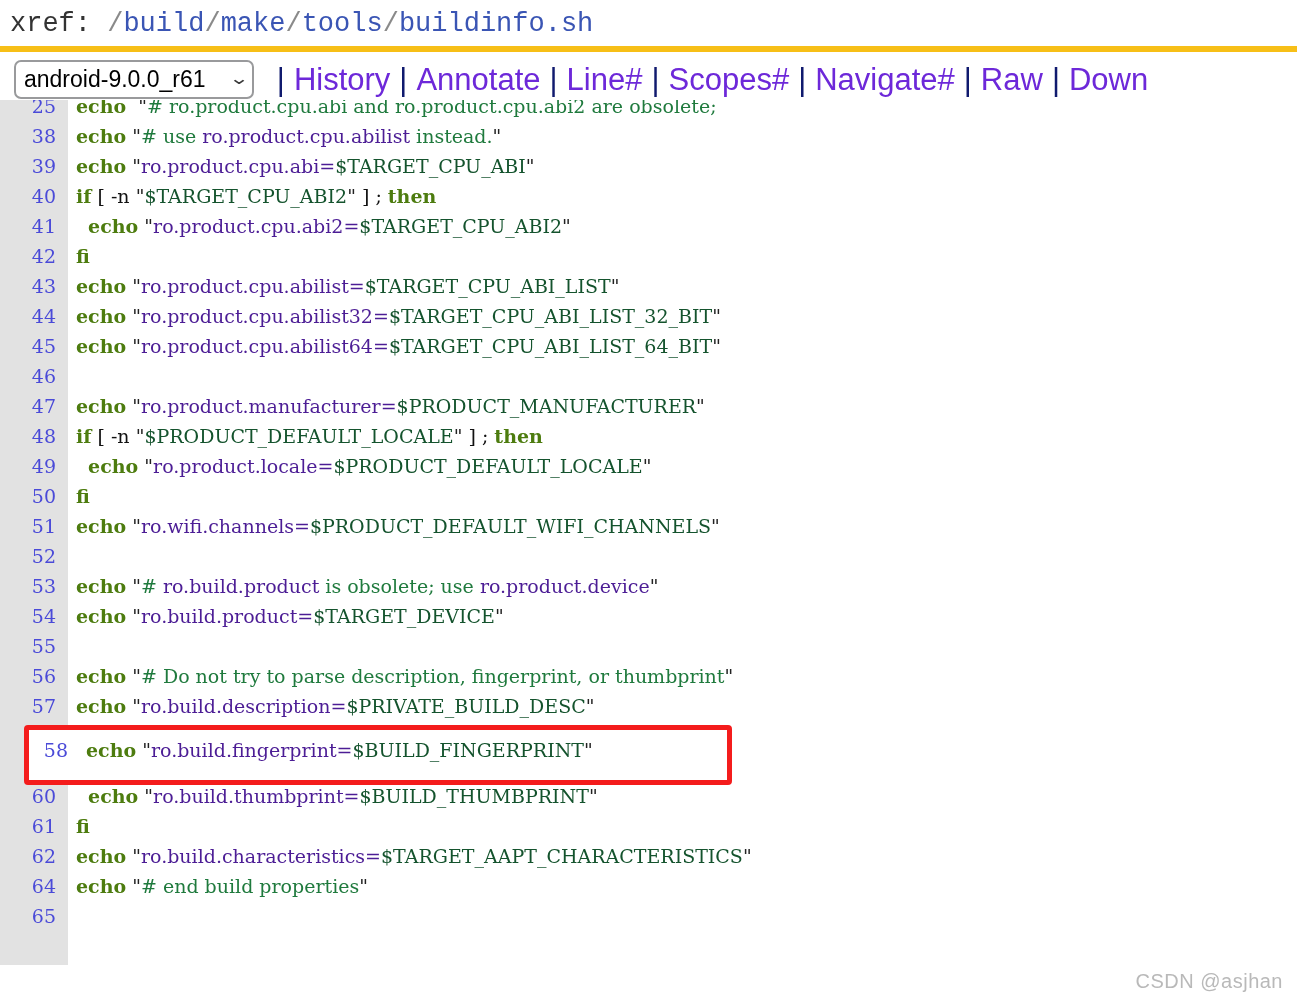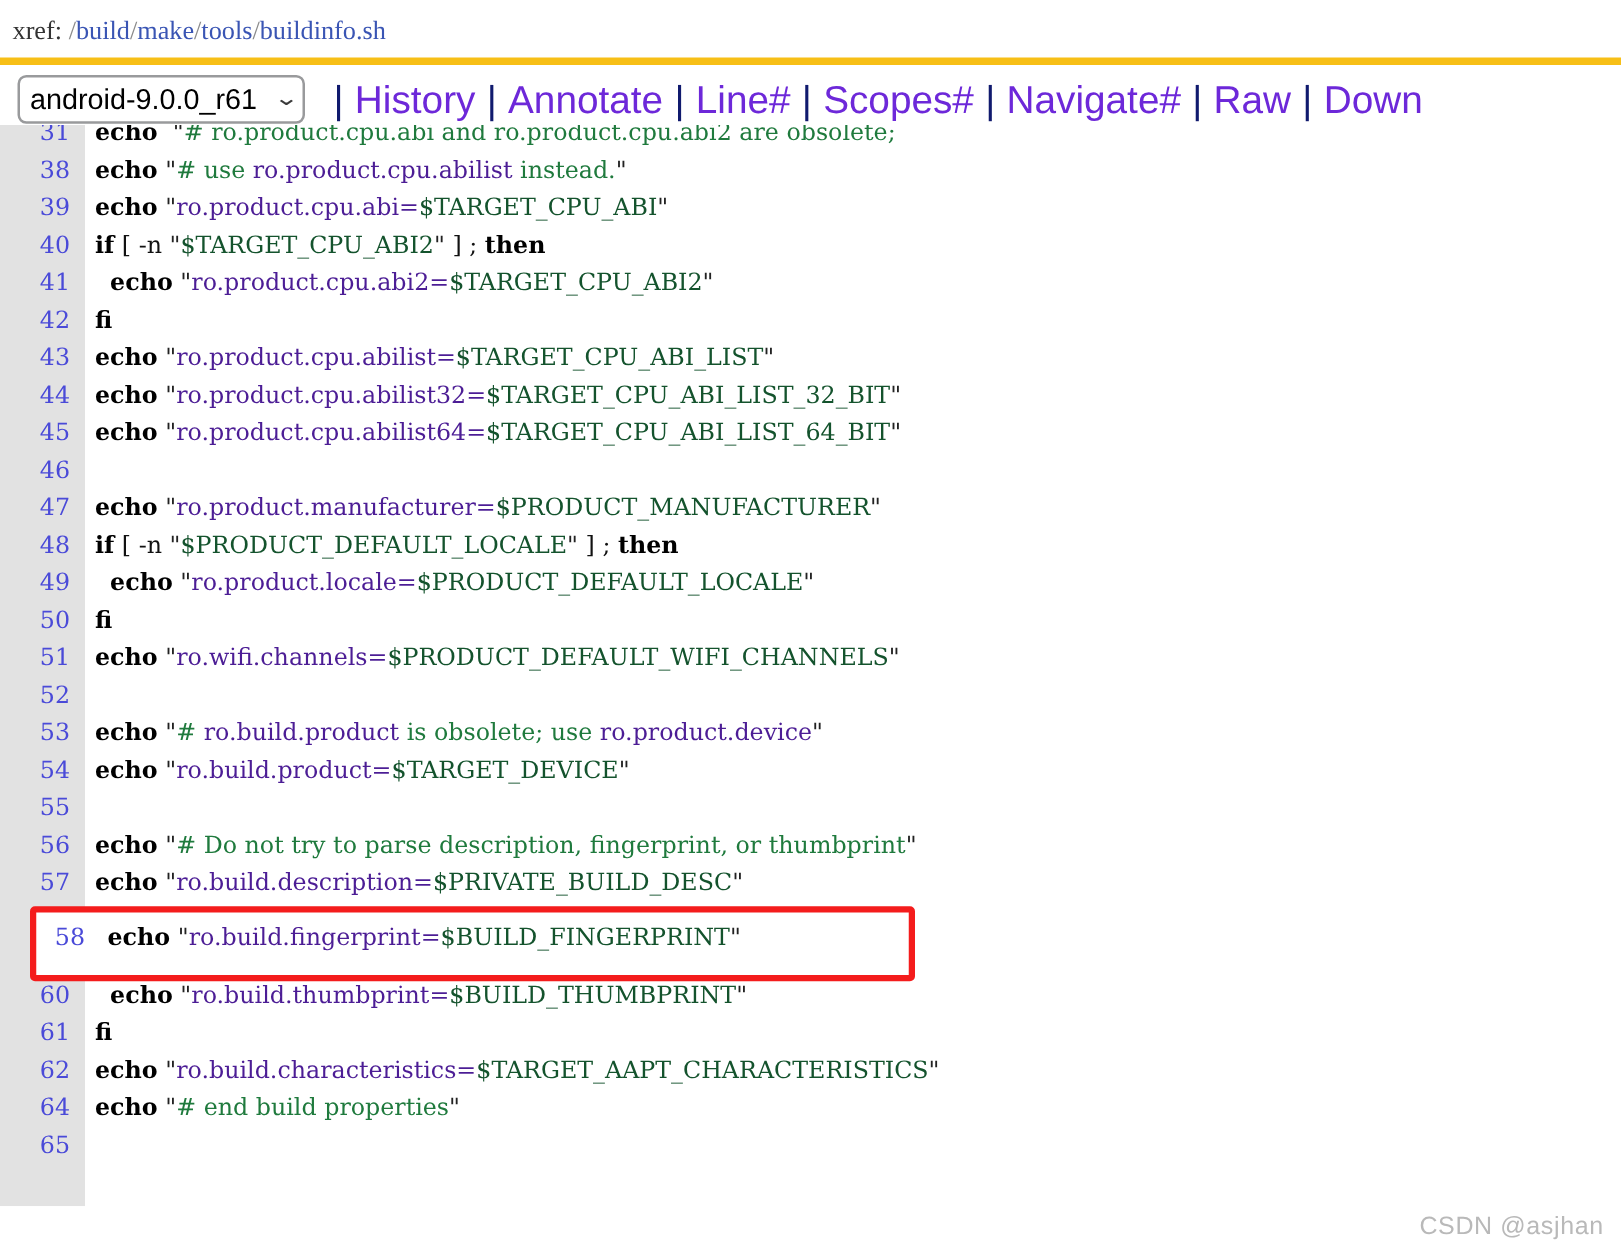--- a/index.html
+++ b/index.html
@@ -12,22 +12,22 @@
     width: 1297px;
     height: 1003px;
     overflow: hidden;
     font-family: "Liberation Serif", "DejaVu Serif", serif;
     position: relative;
   }
 
   
   #xref-bar {
     padding: 11px 16px 0 10px;
-    font-family: Liberation Serif, serif;
-    font-size: 21px;
+    font-family: Liberation Mono, monospace;
+    font-size: 27px;
     white-space: nowrap;
     line-height: 26px;
     color: #3b3b3b;
   }
   #xref-bar .xref-label { color: #333333; }
   #xref-bar .sep { color: #8a8a8a; }
   #xref-bar a {
     color: #3a55b4;
     text-decoration: none;
   }
@@ -55,21 +55,21 @@
     padding: 3px 6px 4px 8px;
     border: 2px solid #999a9c;
     border-radius: 7px;
     background: #ffffff;
     color: #000000;
     line-height: 28px;
     height: 39px;
     box-sizing: border-box;
     display: flex;
     align-items: center;
-    gap: 14px;
+    gap: 24px;
   }
   #project-select .chev {
     font-size: 17px;
     color: #3a3a3a;
     transform: scaleX(1.45);
     display: inline-block;
     margin-left: 2px;
   }
   .nav-links {
     display: flex;
@@ -123,21 +123,21 @@
     text-align: right;
     padding-right: 12px;
     color: #4a4ad8;
     font-family: "DejaVu Serif", "Liberation Serif", serif;
     font-size: 19px;
     user-select: none;
   }
   .linecode { padding-left: 8px; }
 
   
-  .kw   { color: #000000; font-weight: bold; }
+  .kw   { color: #4d7c0f; font-weight: bold; }
   .str  { color: #4c1d95; }
   .var  { color: #14532d; }
   .cmt  { color: #1f7a3d; }
   .num  { color: #4c1d95; }
   .plain{ color: #111111; }
   .qt   { color: #222222; }
 
   
   #code-scroll { margin-top: -9px; }
 
@@ -213,21 +213,21 @@
     <a href="#">Raw</a>
     <span class="pipe">|</span>
     <a href="#">Down</a>
   </div>
 </div>
 
 <div id="code-area">
   <div id="gutter-bg"></div>
   <div id="code-scroll">
     <div id="code">
-        <div class="code-line"><span class="lineno">31</span><span class="linecode"><span class="kw">echo</span><span class="plain">  </span><span class="qt">"</span><span class="cmt"># ro.product.cpu.abi and ro.product.cpu.abi2 are obsolete;</span></span></div>
+        <div class="code-line"><span class="lineno">25</span><span class="linecode"><span class="kw">echo</span><span class="plain">  </span><span class="qt">"</span><span class="cmt"># ro.product.cpu.abi and ro.product.cpu.abi2 are obsolete;</span></span></div>
         <div class="code-line"><span class="lineno">38</span><span class="linecode"><span class="kw">echo</span><span class="plain"> </span><span class="qt">"</span><span class="cmt">#</span><span class="plain"> </span><span class="cmt">use</span><span class="plain"> </span><span class="str">ro.product.cpu.abilist</span><span class="plain"> </span><span class="cmt">instead.</span><span class="qt">"</span></span></div>
         <div class="code-line"><span class="lineno">39</span><span class="linecode"><span class="kw">echo</span><span class="plain"> </span><span class="qt">"</span><span class="str">ro.product.cpu.abi=</span><span class="var">$TARGET_CPU_ABI</span><span class="qt">"</span></span></div>
         <div class="code-line"><span class="lineno">40</span><span class="linecode"><span class="kw">if</span><span class="plain"> </span><span class="plain">[</span><span class="plain"> </span><span class="plain">-n</span><span class="plain"> </span><span class="qt">"</span><span class="var">$TARGET_CPU_ABI2</span><span class="qt">"</span><span class="plain"> </span><span class="plain">]</span><span class="plain"> ; </span><span class="kw">then</span></span></div>
         <div class="code-line"><span class="lineno">41</span><span class="linecode"><span class="plain">  </span><span class="kw">echo</span><span class="plain"> </span><span class="qt">"</span><span class="str">ro.product.cpu.abi2=</span><span class="var">$TARGET_CPU_ABI2</span><span class="qt">"</span></span></div>
         <div class="code-line"><span class="lineno">42</span><span class="linecode"><span class="kw">fi</span></span></div>
         <div class="code-line"><span class="lineno">43</span><span class="linecode"><span class="kw">echo</span><span class="plain"> </span><span class="qt">"</span><span class="str">ro.product.cpu.abilist=</span><span class="var">$TARGET_CPU_ABI_LIST</span><span class="qt">"</span></span></div>
         <div class="code-line"><span class="lineno">44</span><span class="linecode"><span class="kw">echo</span><span class="plain"> </span><span class="qt">"</span><span class="str">ro.product.cpu.abilist</span><span class="num">32</span><span class="str">=</span><span class="var">$TARGET_CPU_ABI_LIST_32_BIT</span><span class="qt">"</span></span></div>
         <div class="code-line"><span class="lineno">45</span><span class="linecode"><span class="kw">echo</span><span class="plain"> </span><span class="qt">"</span><span class="str">ro.product.cpu.abilist</span><span class="num">64</span><span class="str">=</span><span class="var">$TARGET_CPU_ABI_LIST_64_BIT</span><span class="qt">"</span></span></div>
         <div class="code-line"><span class="lineno">46</span><span class="linecode"></span></div>
         <div class="code-line"><span class="lineno">47</span><span class="linecode"><span class="kw">echo</span><span class="plain"> </span><span class="qt">"</span><span class="str">ro.product.manufacturer=</span><span class="var">$PRODUCT_MANUFACTURER</span><span class="qt">"</span></span></div>

